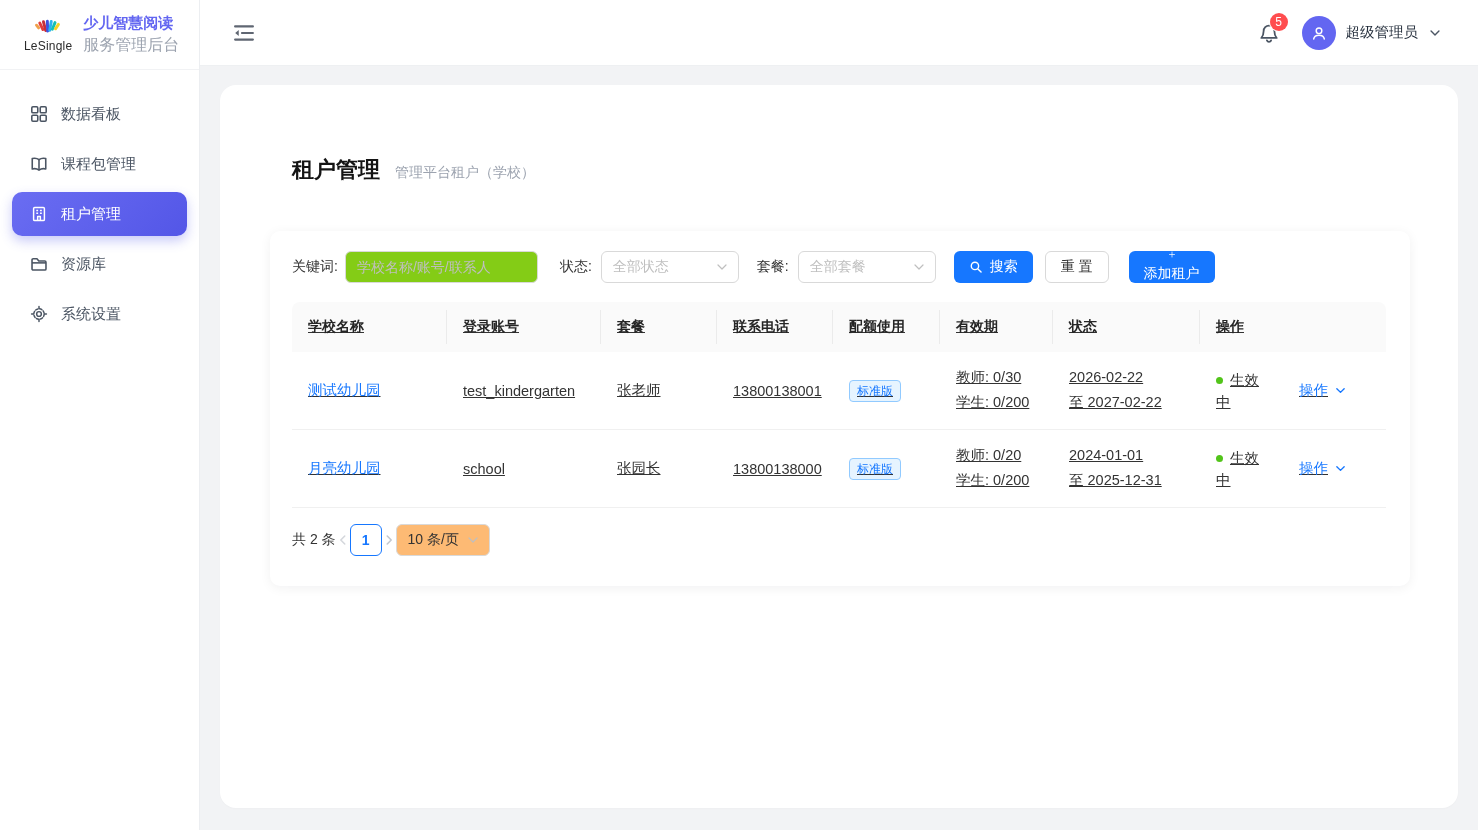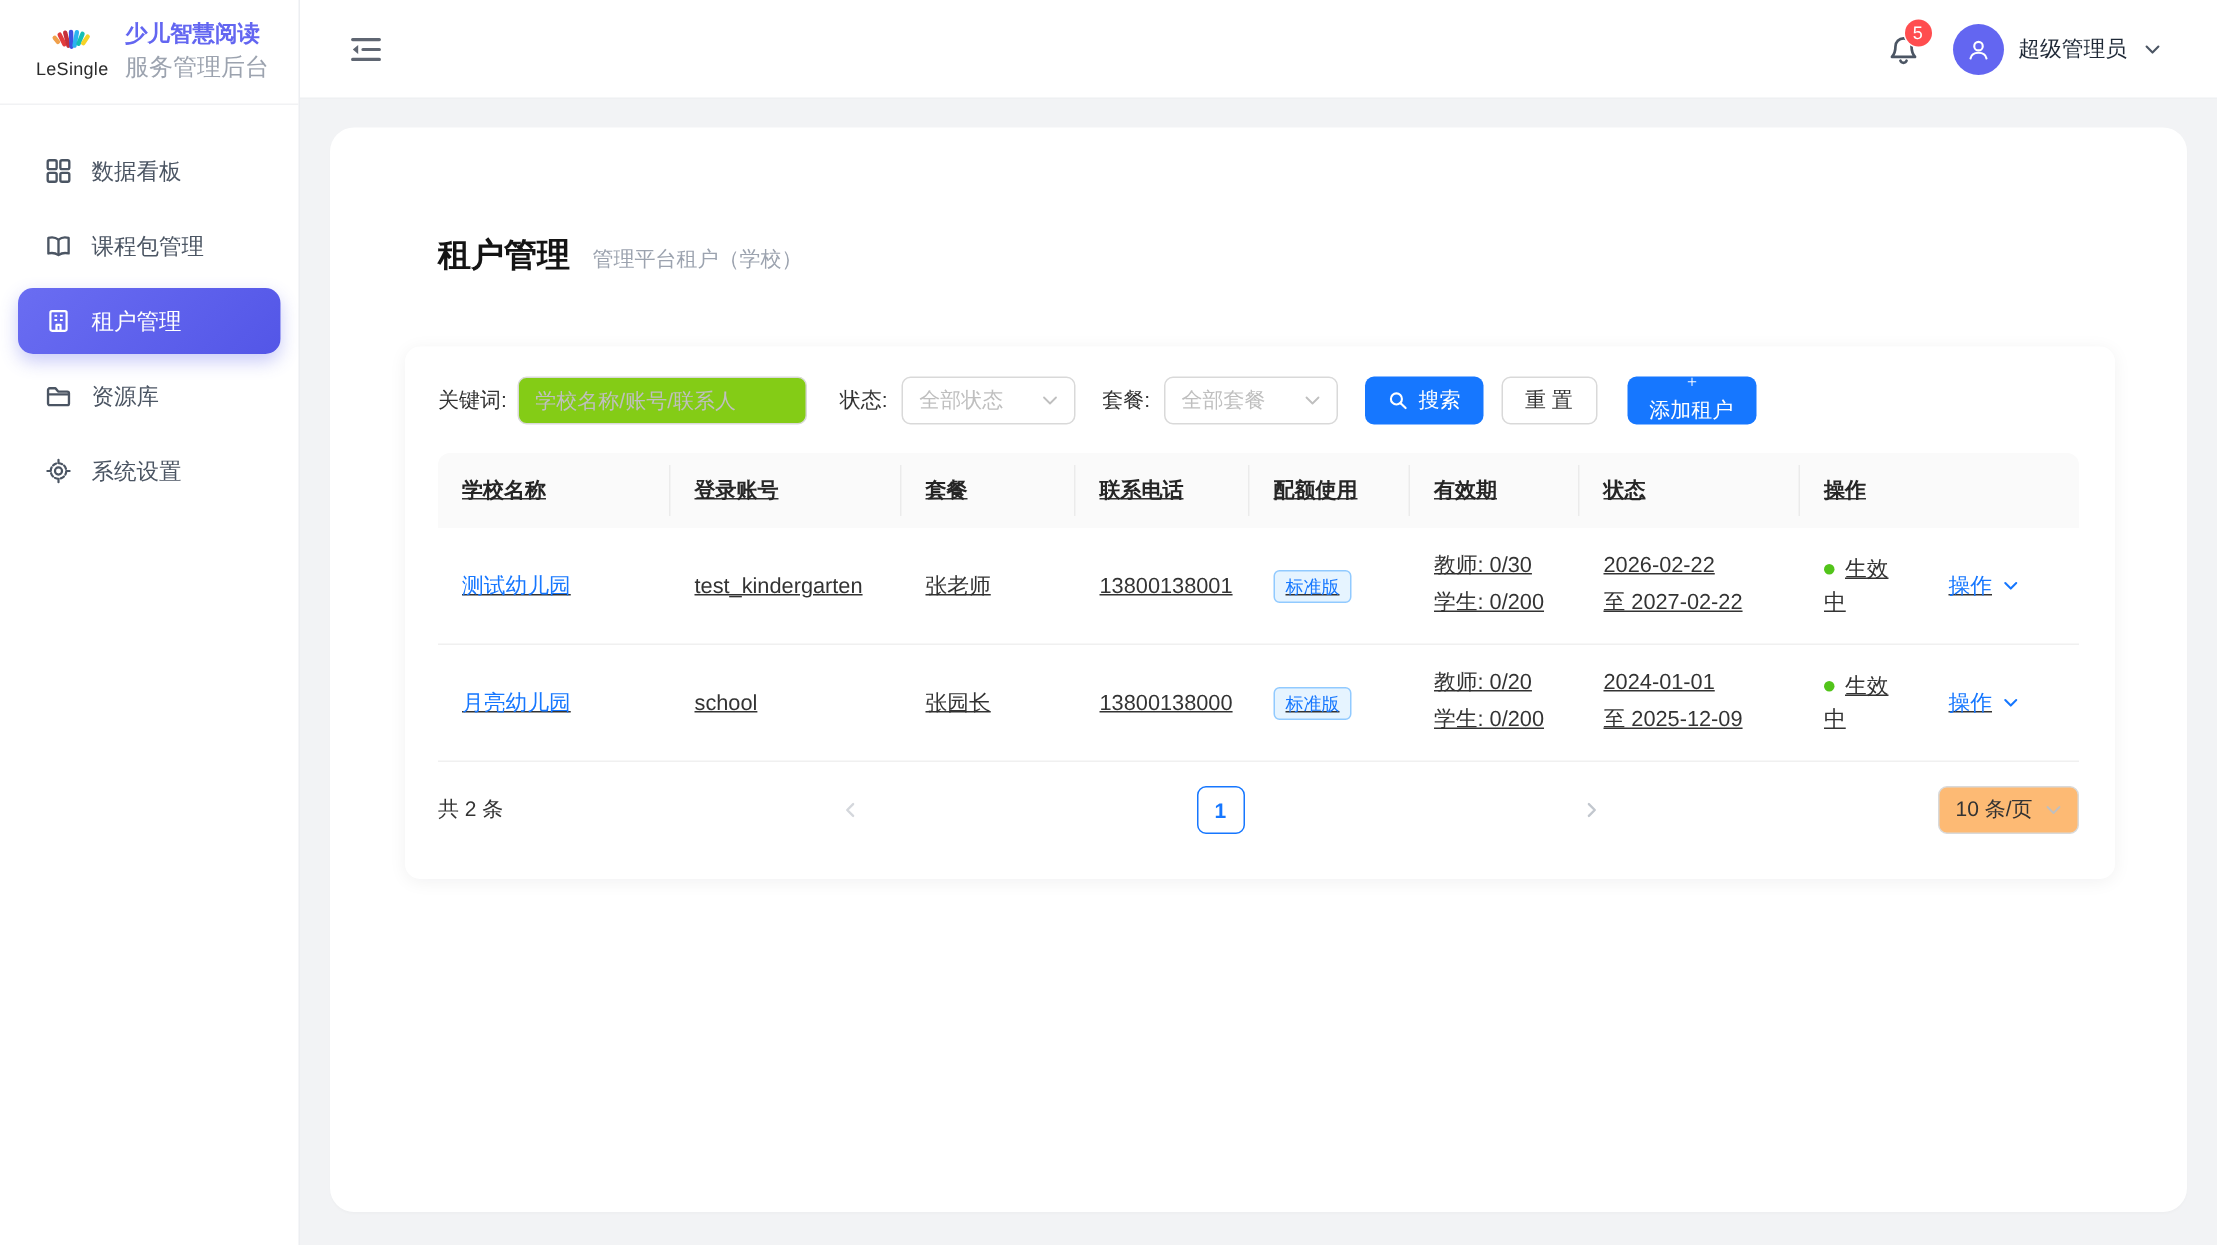--- a/index.html
+++ b/index.html
@@ -43,21 +43,21 @@
   .page-title { font-size:22px; font-weight:700; color:#141414; }
   .page-subtitle { font-size:14px; color:#9ca3af; }
 
   .panel { margin-top:46px; background:#fff; border-radius:10px; box-shadow:0 2px 12px rgba(15,23,42,.06); padding:0 24px 30px 22px; }
 
   
   .filters { display:flex; align-items:center; padding-top:20px; font-size:14px; color:#333; }
   .f-label { white-space:nowrap; }
   .input { width:193px; height:32px; border:1px solid #d9d9d9; border-radius:6px; padding:0 11px; font-size:14px; color:#333; outline:none; margin-left:7px; font-family:inherit; background:#84cc16; }
   .input::placeholder { color:#bfbfbf; }
-  .select { width:116px; height:32px; border:1px solid #d9d9d9; border-radius:6px; display:flex; align-items:center; justify-content:space-between; padding:0 11px; color:#bfbfbf; font-size:14px; background:#fff; cursor:pointer; margin-left:9px; }
+  .select { width:138px; height:32px; border:1px solid #d9d9d9; border-radius:6px; display:flex; align-items:center; justify-content:space-between; padding:0 11px; color:#bfbfbf; font-size:14px; background:#fff; cursor:pointer; margin-left:9px; }
   .sel-caret { width:10px; height:6px; color:#bfbfbf; }
   .gap22 { margin-left:22px; } .gap18 { margin-left:18px; } .gap12 { margin-left:12px; } .gap20 { margin-left:20px;flex-direction:column; }
   .btn { height:32px; border-radius:6px; display:inline-flex; align-items:center; justify-content:center; gap:7px; font-size:14px; border:none; cursor:pointer; font-family:inherit; }
   .btn-primary { background:#1677ff; color:#fff; padding:0 15px; }
   .btn-default { background:#fff; border:1px solid #d9d9d9; color:#333; padding:0 15px; }
   .btn-icon { width:14px; height:14px; }
 
   
   .table { margin-top:19px;text-decoration:underline; }
   .t-head, .t-row { display:grid; grid-template-columns:155px 154px 116px 116px 107px 113px 147px 83px 103px; }
@@ -68,21 +68,21 @@
   .td { padding:14px 16px; display:flex; align-items:center; font-size:14.5px; color:#333; min-height:77px; }
   .link { color:#1677ff; cursor:pointer; }
   .tag { background:#e6f4ff; border:1px solid #91caff; color:#1677ff; font-size:12px; border-radius:4px; padding:1px 7px; line-height:18px; white-space:nowrap; }
   .two-line { flex-direction:column; align-items:flex-start; justify-content:center; gap:5px; line-height:1.35; }
   .status-cell { display:block; line-height:22px; }
   .dot { display:inline-block; width:7px; height:7px; border-radius:50%; background:#52c41a; margin-right:7px; vertical-align:1px; }
   .action { color:#1677ff; display:flex; align-items:center; gap:6px; cursor:pointer; }
   .action .caret { color:#1677ff; width:13px; height:13px; }
 
   
-  .pagination { display:flex; align-items:center; justify-content:space-between; margin-top:16px; font-size:14px; color:#333; }
+  .pagination { display:flex; align-items:center; justify-content:flex-start; margin-top:16px; font-size:14px; color:#333; }
   .pg-arrow { background:none; border:none; width:14px; height:14px; cursor:pointer; padding:0; }
   .pg-prev { color:#d4d7dc; } .pg-next { color:#c2c7ce; }
   .pg-page { width:32px; height:32px; border:1px solid #1677ff; color:#1677ff; border-radius:6px; background:#fff; display:flex; align-items:center; justify-content:center; font-size:14px; font-weight:600; cursor:pointer; }
   .pg-size { height:32px; border:1px solid #d9d9d9; border-radius:6px; padding:0 11px; display:flex; align-items:center; gap:9px; background:#fdba74; cursor:pointer; color:#333; }
 </style>
 </head>
 <body>
 
 <aside class="sidebar">
   <div class="logo-block">
@@ -276,21 +276,21 @@
           <div class="td">13800138000</div>
           <div class="td">
               <span class="tag">标准版</span>
             </div>
           <div class="td two-line">
             <span>教师: 0/20</span>
             <span>学生: 0/200</span>
           </div>
           <div class="td two-line">
             <span>2024-01-01</span>
-            <span>至 2025-12-09</span>
+            <span>至 2025-12-31</span>
           </div>
           <div class="td">
               <span class="status-cell"><i class="dot"></i><span>生效中</span></span>
             </div>
           <div class="td">
             <span class="action">
               <span>操作</span>
               <svg class="caret" viewBox="0 0 16 16" fill="none" stroke="currentColor" stroke-width="1.7" stroke-linecap="round" stroke-linejoin="round">
                   <path d="M3.5 5.8 L8 10.3 L12.5 5.8"></path>
                 </svg>

